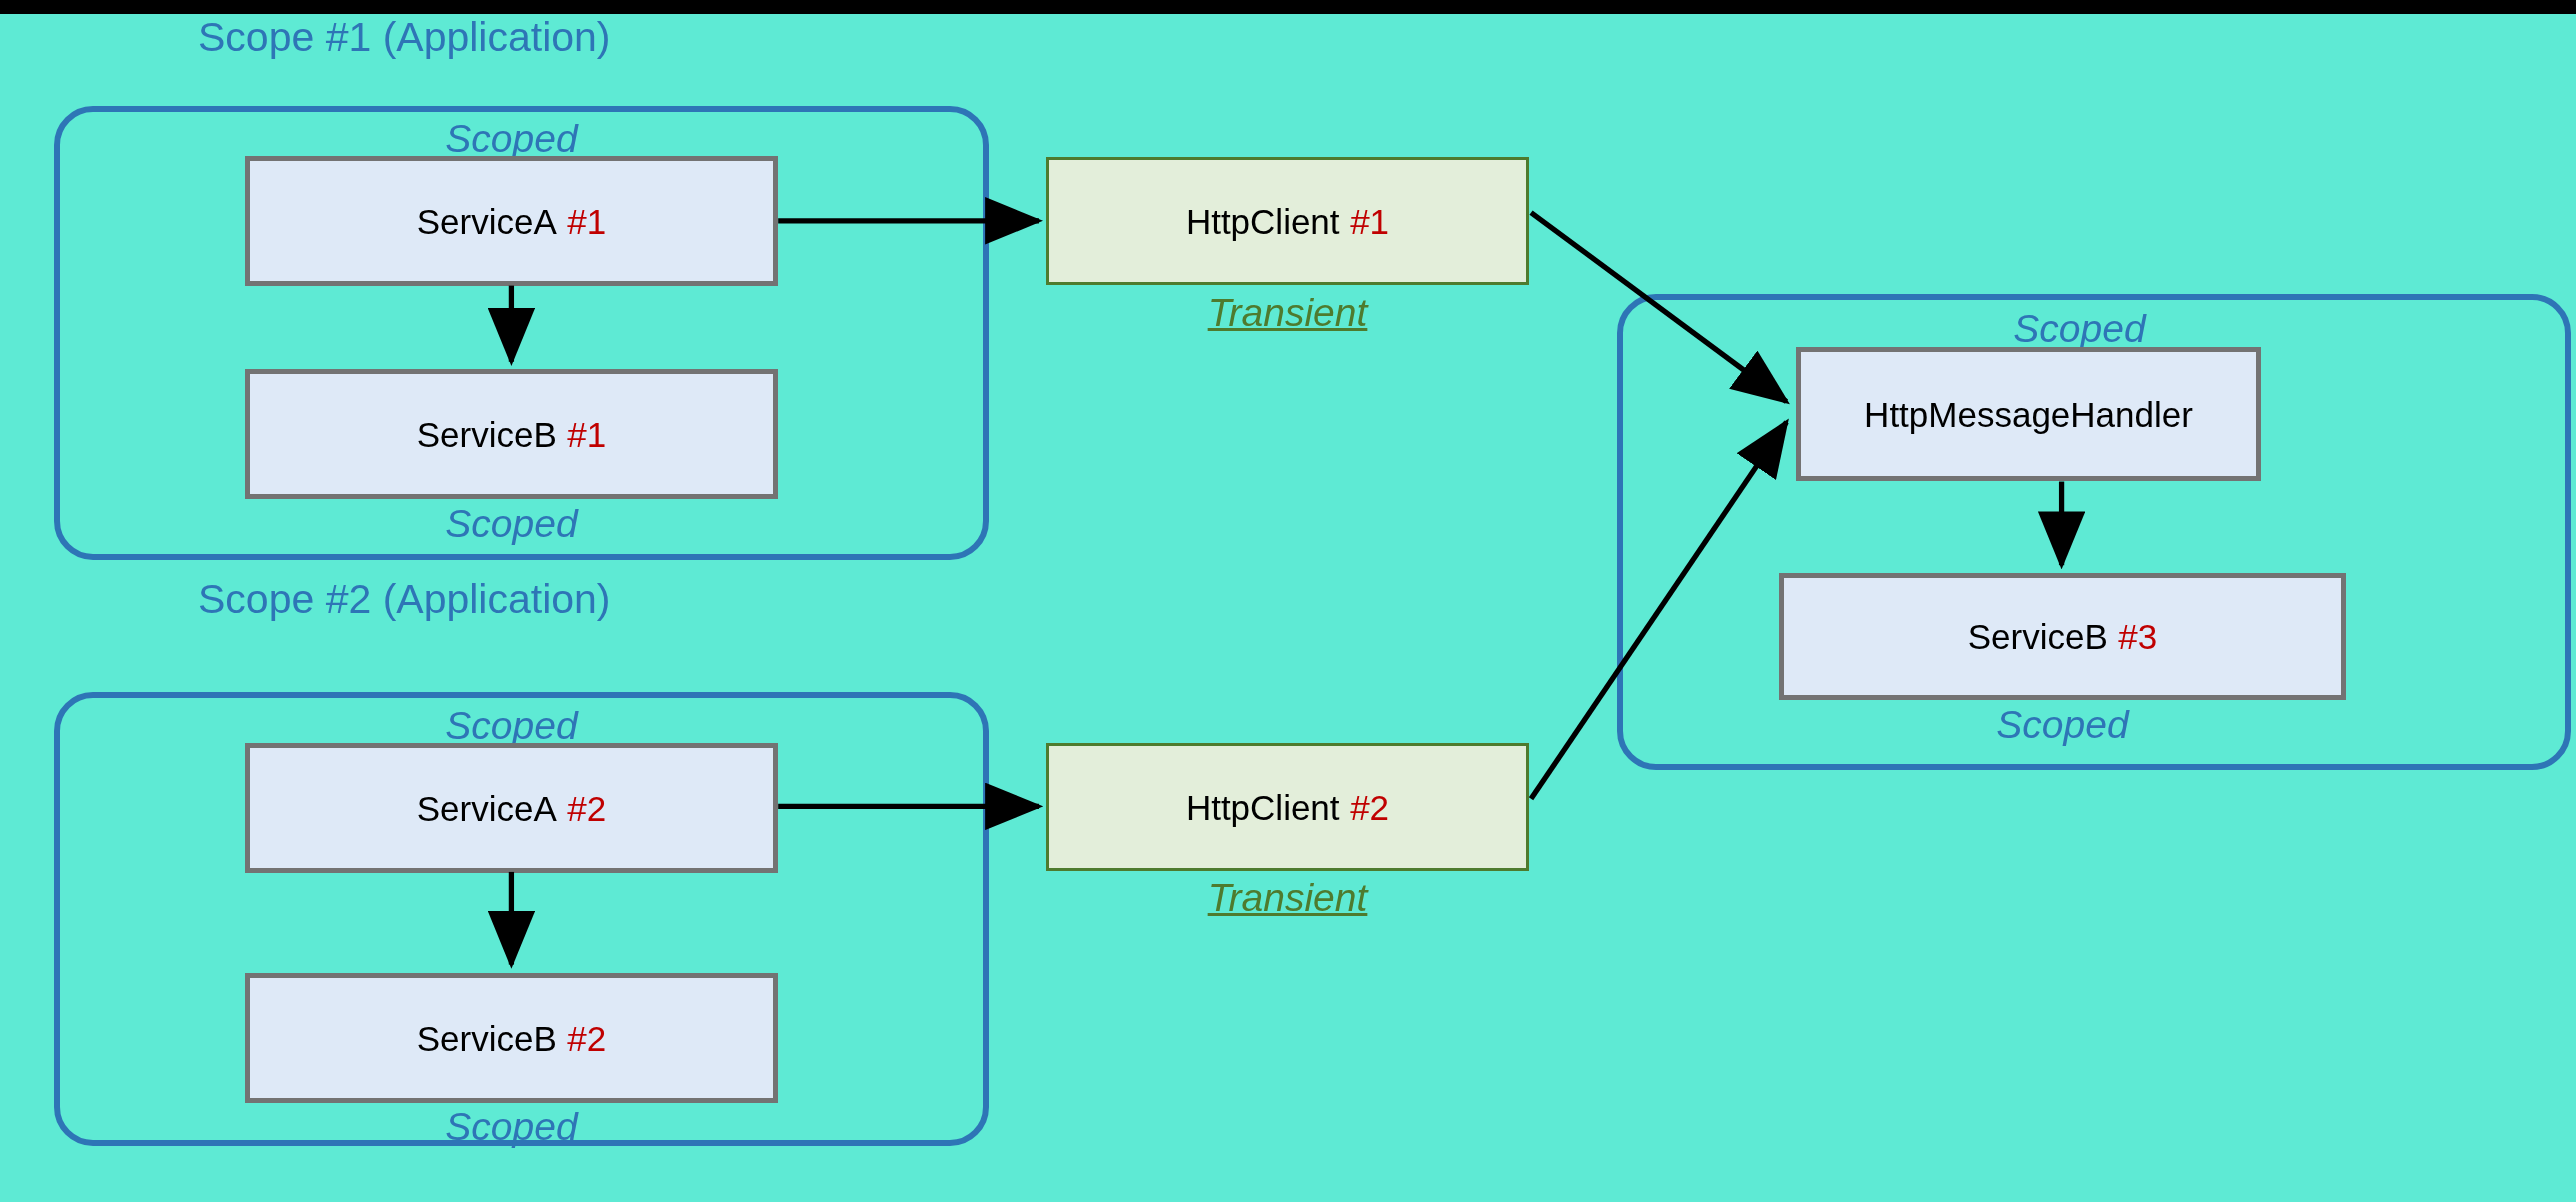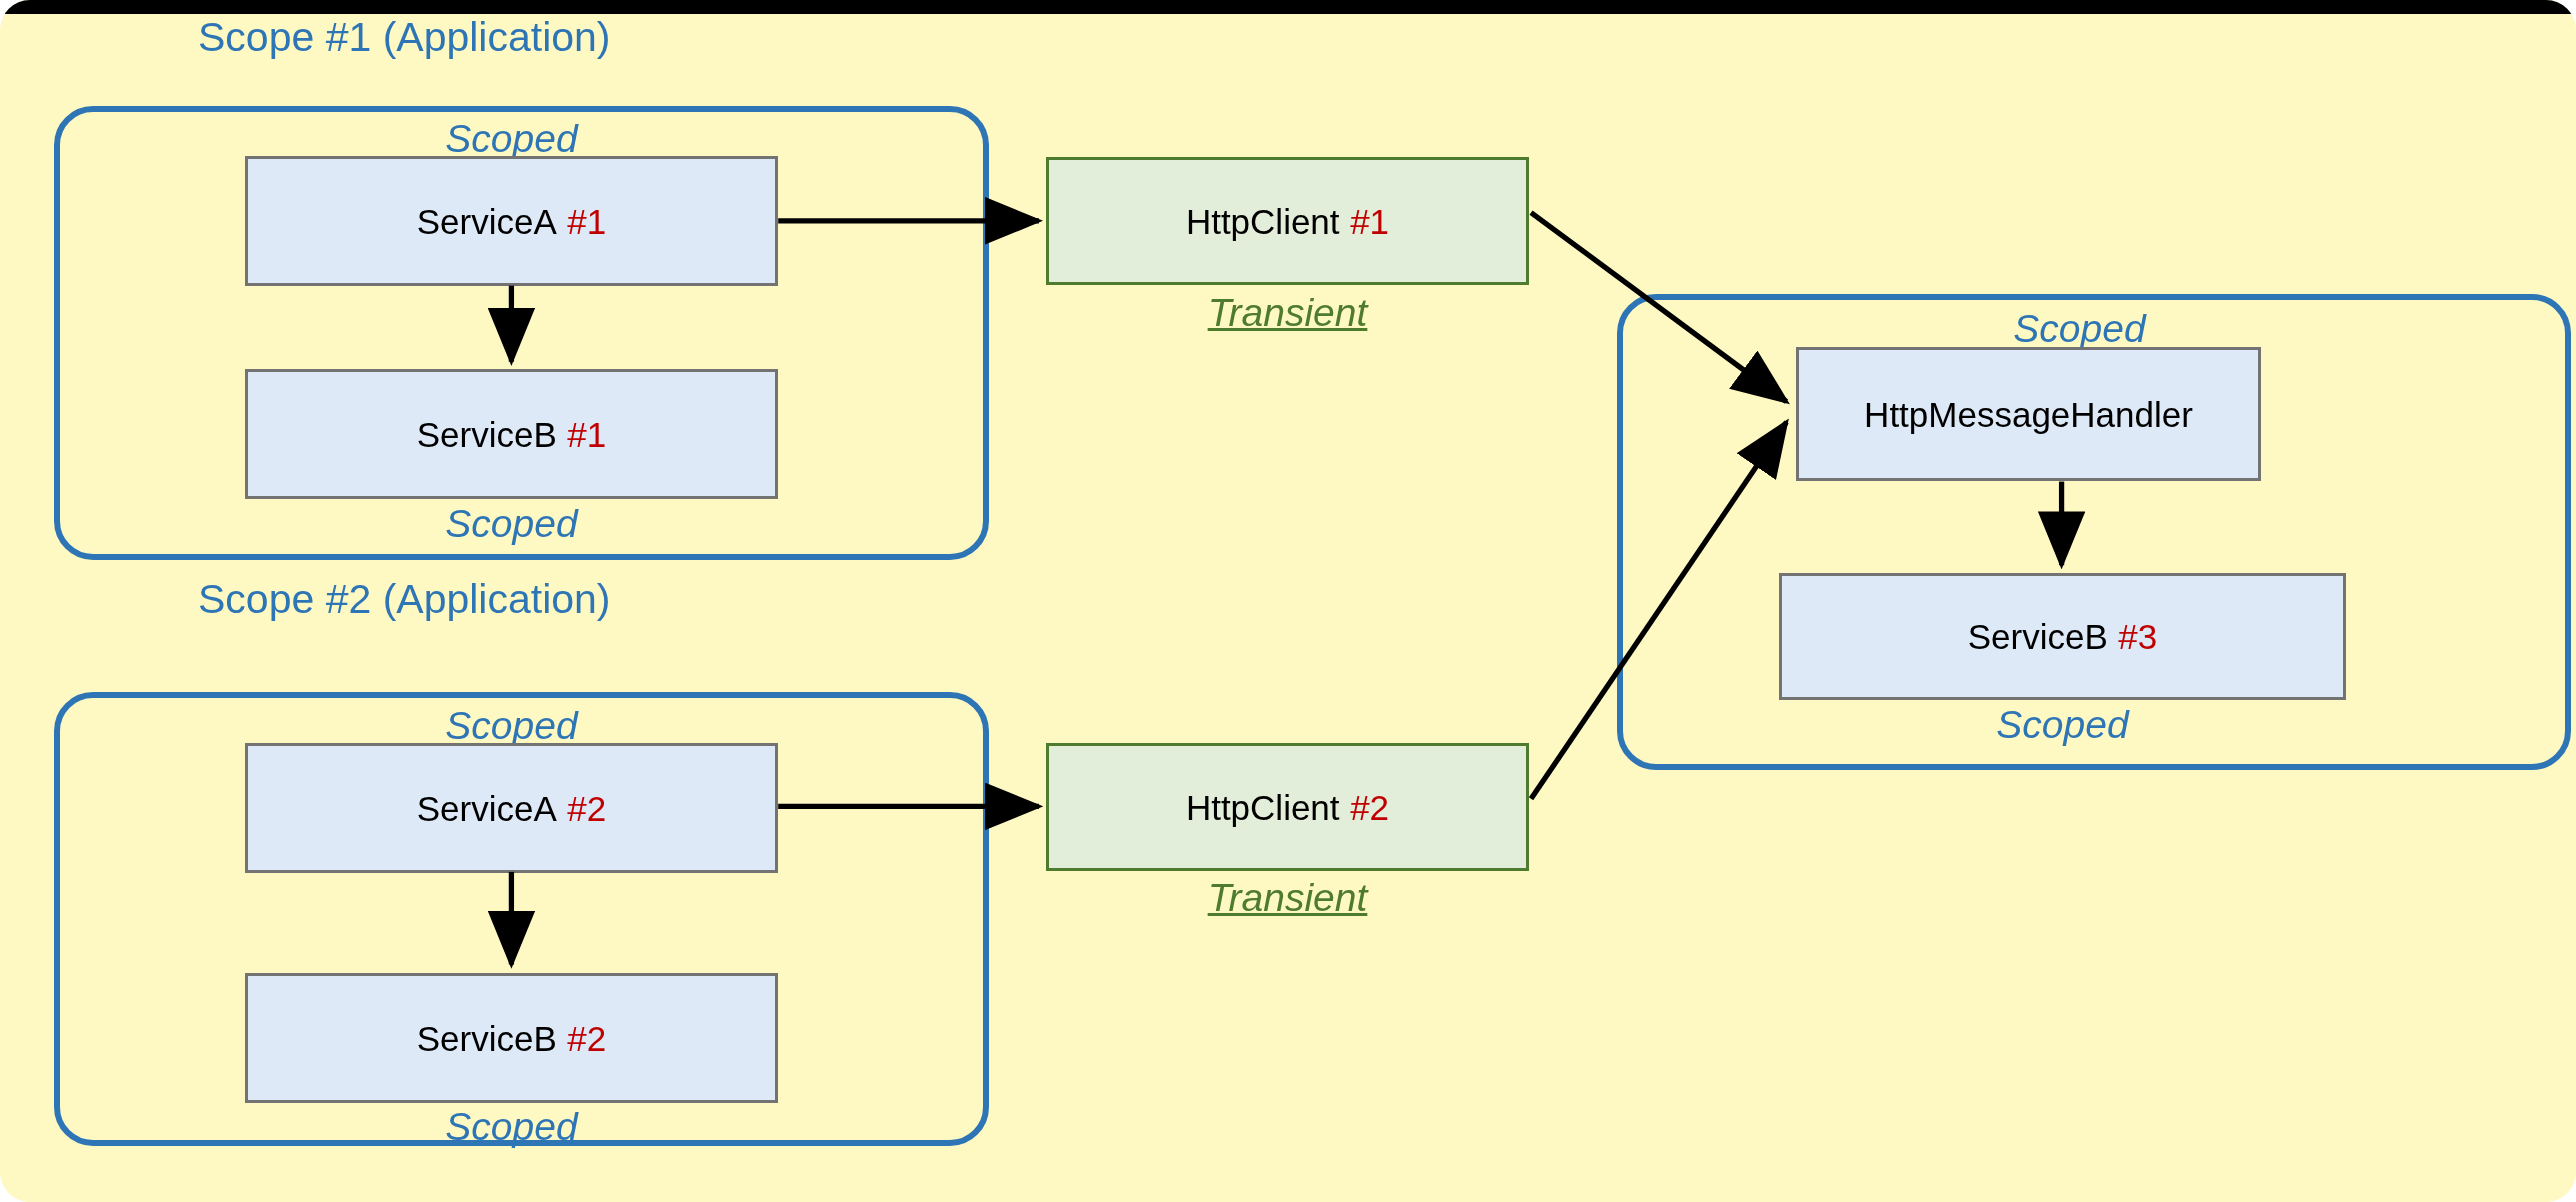--- a/index.html
+++ b/index.html
@@ -4,24 +4,23 @@
 <style>
   html, body {
     margin: 0;
     padding: 0;
     background: #ffffff;
   }
   #stage {
     position: relative;
     width: 2576px;
     height: 1202px;
-    background: #fef9c3;
+    background: #5eead4;
     overflow: hidden;
     font-family: "Liberation Sans", sans-serif;
-    border-radius: 30px;
   }
   .topbar {
     position: absolute;
     left: 0; top: 0;
     width: 2576px; height: 13.6px;
     background: #000000;
   }
   
   .scope-rect {
     position: absolute;
@@ -59,21 +58,21 @@
     display: flex;
     align-items: center;
     justify-content: center;
     white-space: nowrap;
     font-size: 35px;
     line-height: 1;
     font-family: "Liberation Sans", sans-serif;
   }
   .node.blue {
     background: #DEE9F7;
-    border: 3px solid #737373;
+    border: 5px solid #737373;
     color: #000000;
   }
   .node.green {
     background: #E3EEDA;
     border: 3.8px solid #4E7B2E;
     color: #000000;
   }
   .node .idx { color: #C00000; }
   .node .nm { color: #000000; }
   .node .sp { display: inline-block; width: 10.6px; }

